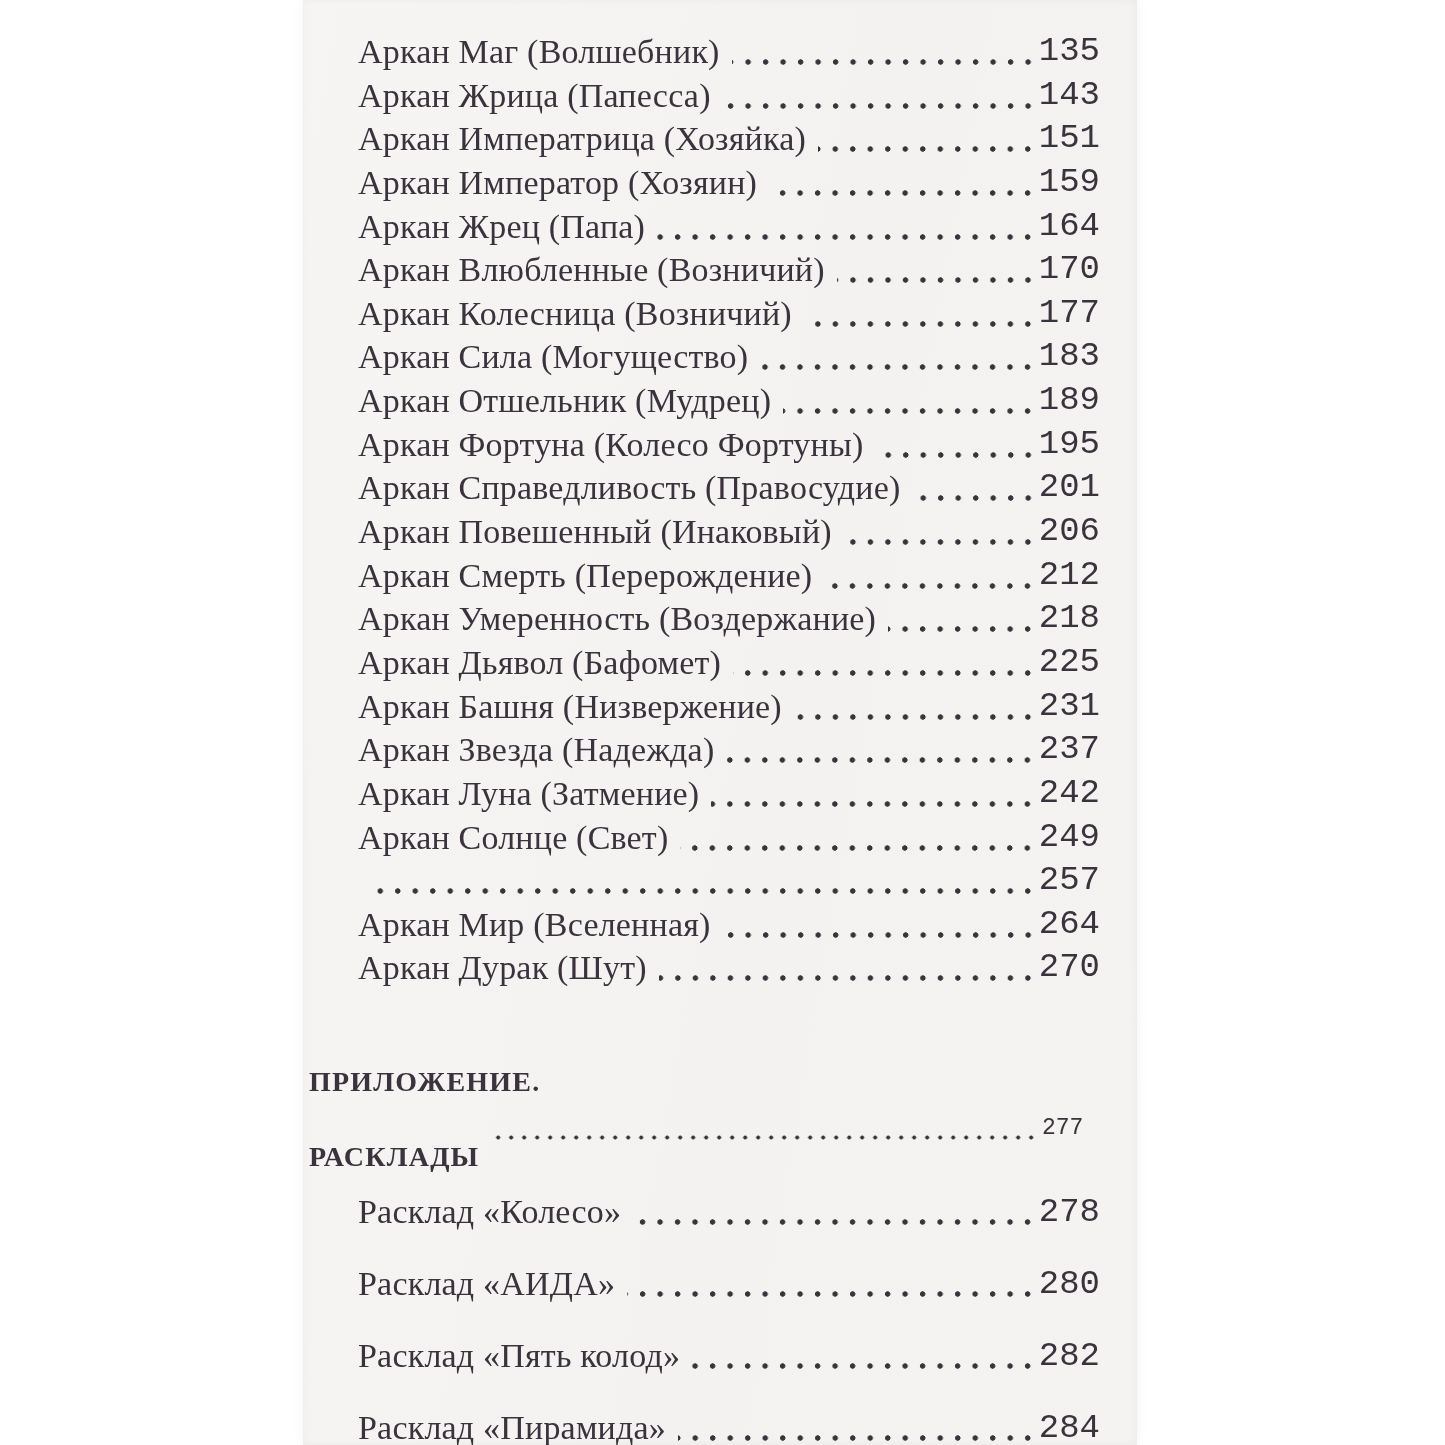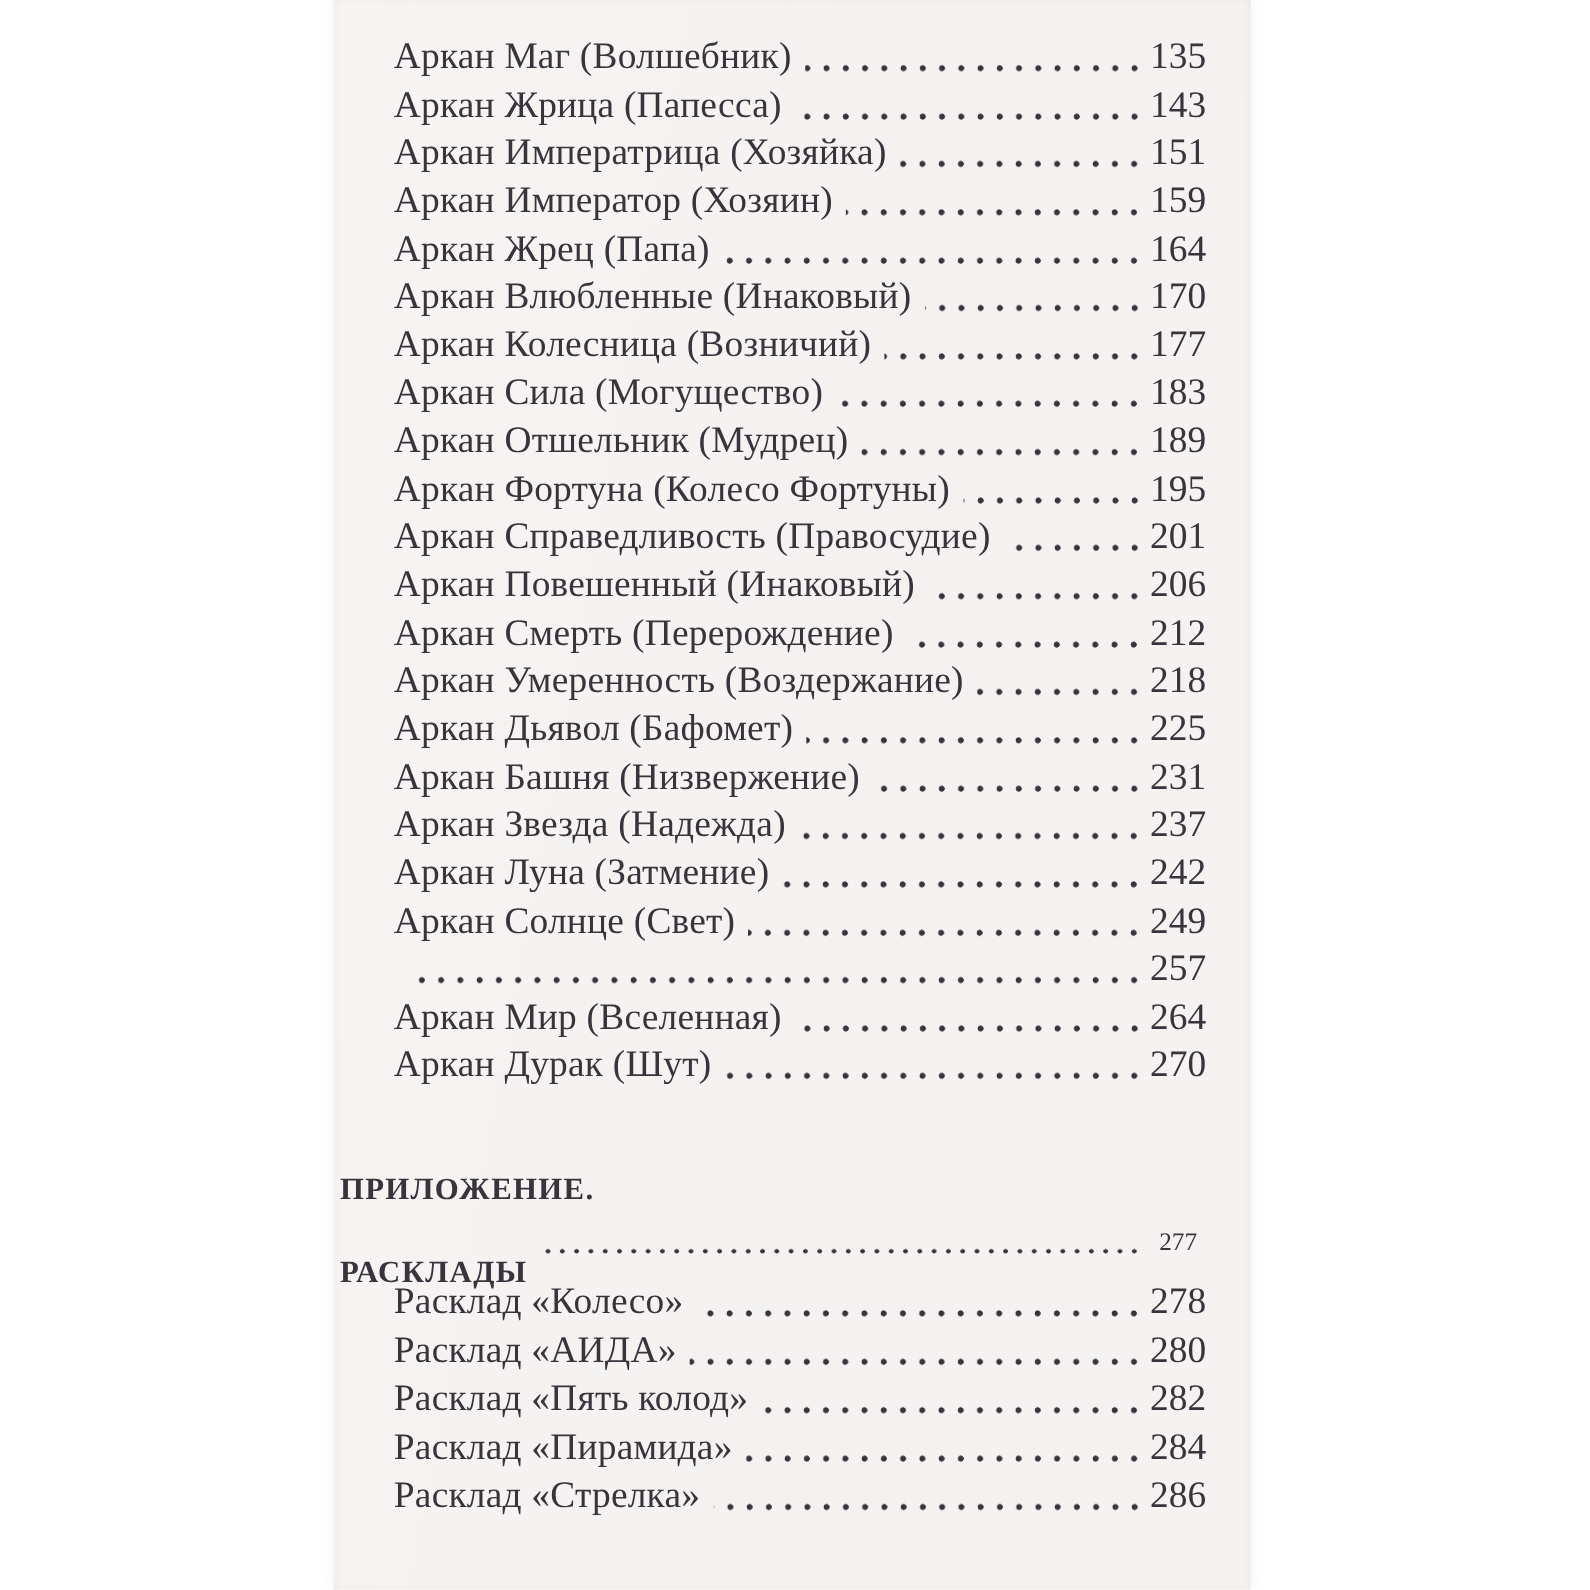--- a/index.html
+++ b/index.html
@@ -30,21 +30,21 @@
     left: 55px;
     right: 37px;
   }
   .arcana-list .toc-row { height: 43.65px; line-height: 43.65px; }
   .spreads-list {
     position: absolute;
     top: 1162px;
     left: 55px;
     right: 37px;
   }
-  .spreads-list .toc-row { height: 44px; line-height: 44px; }
+  .spreads-list .toc-row { height: 44px; line-height: 44px; margin-top: 28px; }
   .toc-row {
     display: flex;
     align-items: stretch;
     font-size: 34px;
     white-space: nowrap;
   }
   .toc-title {
     flex: 0 0 auto;
     letter-spacing: 0.2px;
   }
@@ -53,21 +53,22 @@
     min-width: 12px;
     margin: 0 2px 0 12px;
     background-image: radial-gradient(circle at 8.5px 3px, #3a323c 2.4px, rgba(58,50,60,0) 3px);
     background-size: 17.5px 6px;
     background-repeat: repeat-x;
     background-position: right 29px;
   }
   .toc-page {
     flex: 0 0 auto;
     min-width: 58px;
-    text-align: center;
+    text-align: left;
+    font-family: Liberation Mono, monospace;
   }
   .appendix {
     position: absolute;
     top: 1058px;
     left: 6px;
     right: 37px;
   }
   .appendix-line1 {
     height: 47px;
     line-height: 47px;
@@ -127,21 +128,21 @@
     <span class="toc-page">159</span>
   </div>
 
   <div class="toc-row">
     <span class="toc-title">Аркан Жрец (Папа)</span>
     <span class="leader" aria-hidden="true"></span>
     <span class="toc-page">164</span>
   </div>
 
   <div class="toc-row">
-    <span class="toc-title">Аркан Влюбленные (Инаковый)</span>
+    <span class="toc-title">Аркан Влюбленные (Возничий)</span>
     <span class="leader" aria-hidden="true"></span>
     <span class="toc-page">170</span>
   </div>
 
   <div class="toc-row">
     <span class="toc-title">Аркан Колесница (Возничий)</span>
     <span class="leader" aria-hidden="true"></span>
     <span class="toc-page">177</span>
   </div>
 

